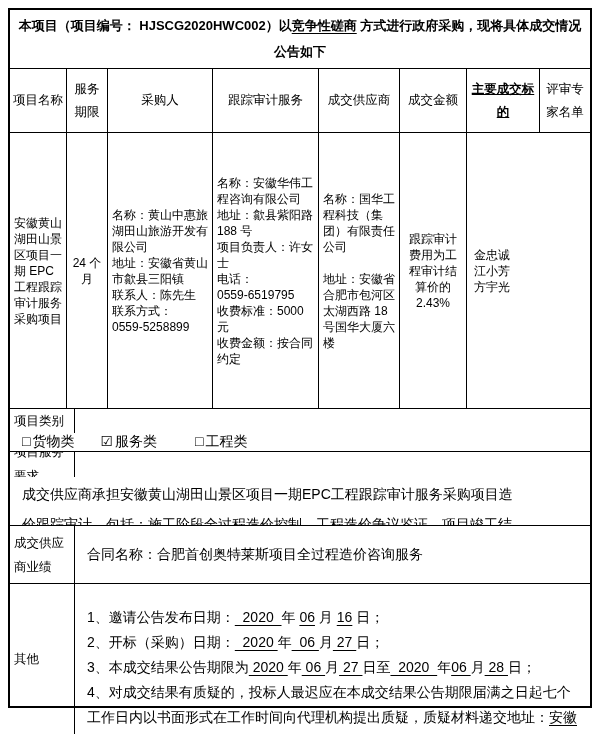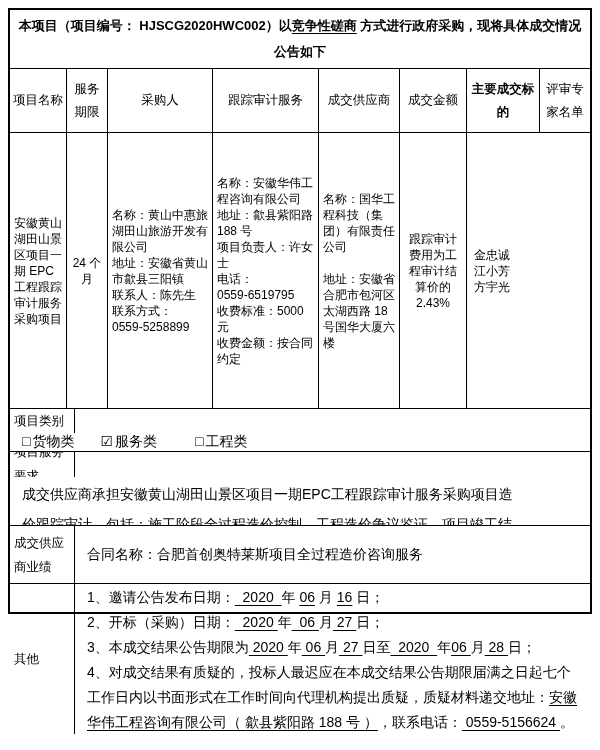--- a/index.html
+++ b/index.html
@@ -1,49 +1,49 @@
 <!DOCTYPE html>
 <html><head>
 <meta charset="utf-8">
 <style>
   * { box-sizing: border-box; margin: 0; padding: 0; }
   html, body { width: 600px; height: 750px; background: #ffffff; }
   body { font-family: "Liberation Sans", "DejaVu Sans", sans-serif; color: #000; position: relative; }
-  .doc { position: absolute; left: 8px; top: 8px; width: 584px; height: 606px; border: 2px solid #000; background: #fff; }
+  .doc { position: absolute; left: 8px; top: 8px; width: 584px; height: 700px; border: 2px solid #000; background: #fff; }
   .row { display: flex; border-bottom: 1px solid #000; width: 100%; }
   .row:last-child { border-bottom: none; }
   .cell { border-right: 1px solid #000; overflow: hidden; }
   .cell:last-child { border-right: none; }
 
   
   .r-intro { height: 59px; align-items: center; justify-content: center; }
   .intro { font-size: 13px; font-weight: bold; line-height: 26px; text-align: center; padding: 0 6px; }
 
   
   .c0 { width: 57px; } .c1 { width: 41px; } .c2 { width: 105px; } .c3 { width: 106px; }
-  .c4 { width: 81px; } .c5 { width: 67px; } .c6 { width: 73px; } .c7 { width: 50px; }
+  .c4 { width: 81px; } .c5 { width: 67px; } .c6 { width: 73px; text-decoration: underline; } .c7 { width: 50px; }
 
   .r-head { height: 64px; }
   .r-head .cell { display: flex; align-items: center; justify-content: center; text-align: center; font-size: 12.5px; line-height: 23px; padding: 0 2px; }
   .r-head .bold { font-weight: bold; }
 
   .r-main { height: 276px; }
   .r-main .cell { display: flex; align-items: center; font-size: 12px; line-height: 16px; padding: 0 4px; }
   .pre { white-space: pre-line; }
   .ctr { justify-content: center; text-align: center; }
 
   
   .lab { width: 65px; display: flex; align-items: center; font-size: 12.5px; line-height: 24px; padding: 0 4px; }
   .cont { width: 515px; display: flex; align-items: center; font-size: 14px; padding: 0 12px; }
   .r-cat { height: 43px; flex-direction: column; }
   .r-req { height: 74px; flex-direction: column; }
   .r-req .cont { line-height: 30px; padding-top: 2px; align-items: flex-start; }
   .r-perf { height: 58px; }
   .r-other { height: 150px; }
-  .r-other .cont { display: block; padding-top: 1px; }
+  .r-other .cont { display: block; padding-top: 1px; margin-top: 20px; }
   .oline { line-height: 25px; white-space: pre-wrap; }
   .u { text-decoration: underline; text-underline-offset: 3px; }
   .opt { margin-right: 26px; }
   .opt:last-child { margin-right: 0; margin-left: 12px; }
   .box { margin-right: 2px; }
 </style>
 </head>
 <body>
 
 <div class="doc">

